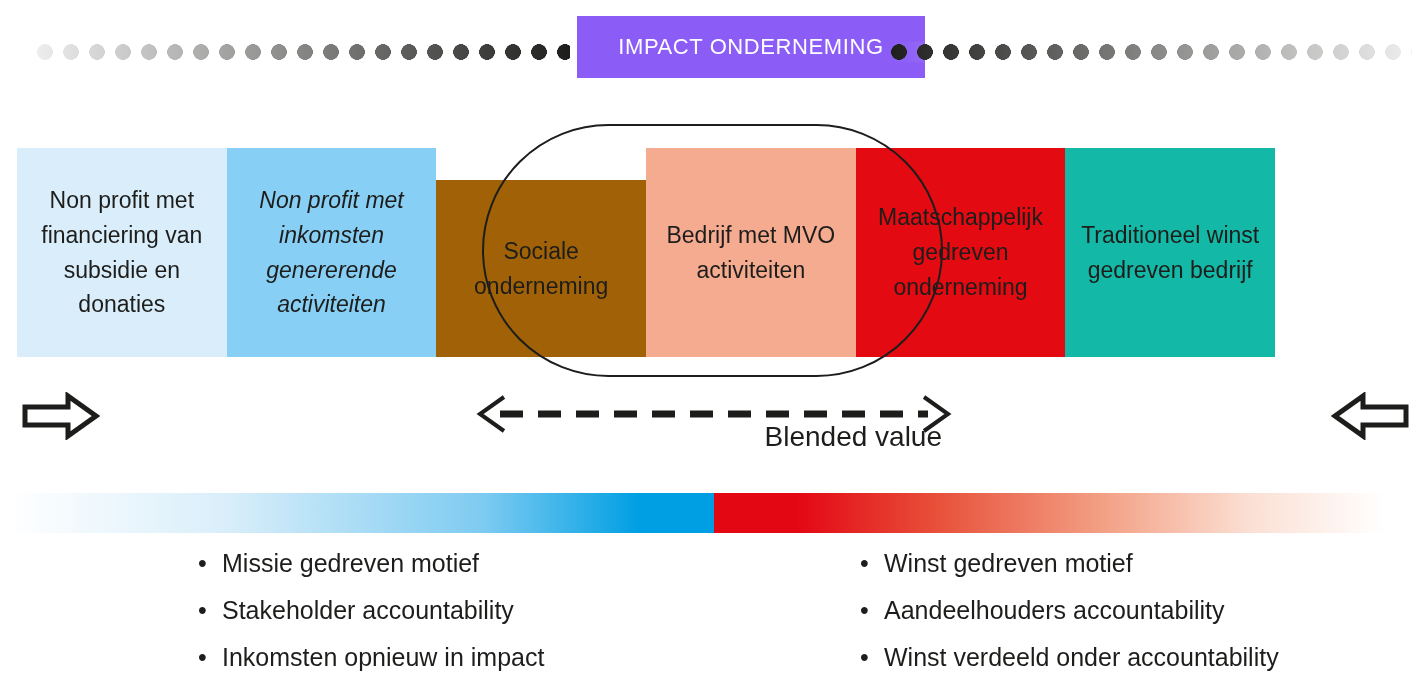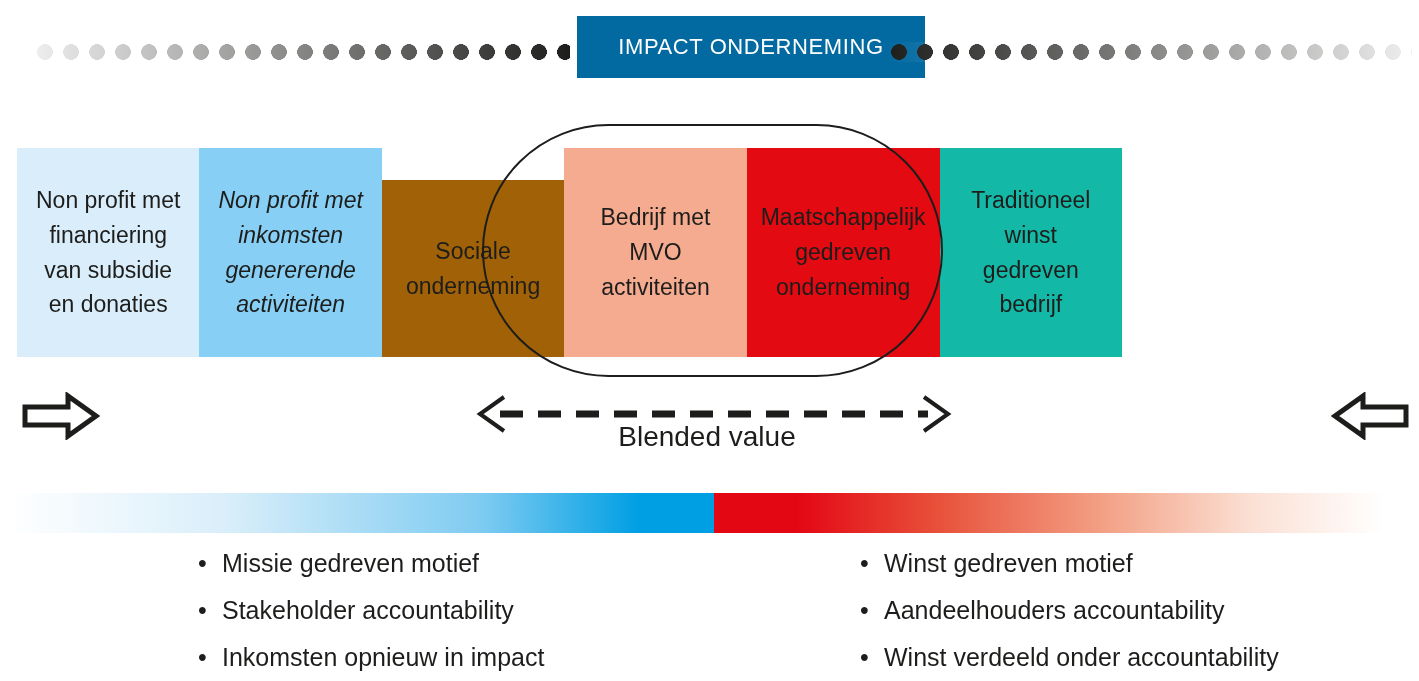--- a/index.html
+++ b/index.html
@@ -30,32 +30,32 @@
     position: absolute;
     inset: -2px 0;
   }
   .dots-left::after  { background: linear-gradient(to right, rgba(255,255,255,.93), rgba(255,255,255,0)); }
   .dots-right::after { background: linear-gradient(to left,  rgba(255,255,255,.93), rgba(255,255,255,0)); }
 
   .title-box {
     position: absolute;
     left: 577px; top: 16px;
     width: 348px; height: 62px;
-    background: #0369a1;
+    background: #8b5cf6;
     color: #ffffff;
     display: flex; align-items: center; justify-content: center;
     font-size: 22px;
     letter-spacing: 0.6px;
   }
 
   
   .spectrum {
     position: absolute;
     left: 17px; top: 148px;
-    width: 1105px; height: 209px;
+    width: 1258px; height: 209px;
     display: flex;
   }
   .spectrum .box {
     flex: 1 1 0;
     display: flex; align-items: center; justify-content: center;
     text-align: center;
     font-size: 23px;
     line-height: 1.52;
     padding: 8px 14px;
   }
@@ -76,21 +76,21 @@
 
   .dashed-arrow {
     position: absolute;
     left: 472px; top: 394px;
     width: 484px; height: 40px;
   }
   .blended-label {
     position: absolute;
     left: 472px; top: 421px;
     width: 470px;
-    text-align: center;
+    text-align: right;
     font-size: 28px;
   }
 
   
   .gradient-bar {
     position: absolute;
     left: 0; top: 493px;
     width: 1419px; height: 40px;
     background: linear-gradient(to right,
       #ffffff 0.5%, #d9eefa 16%, #7ecbf1 34%, #009fe3 45%, #009fe3 50.35%,

